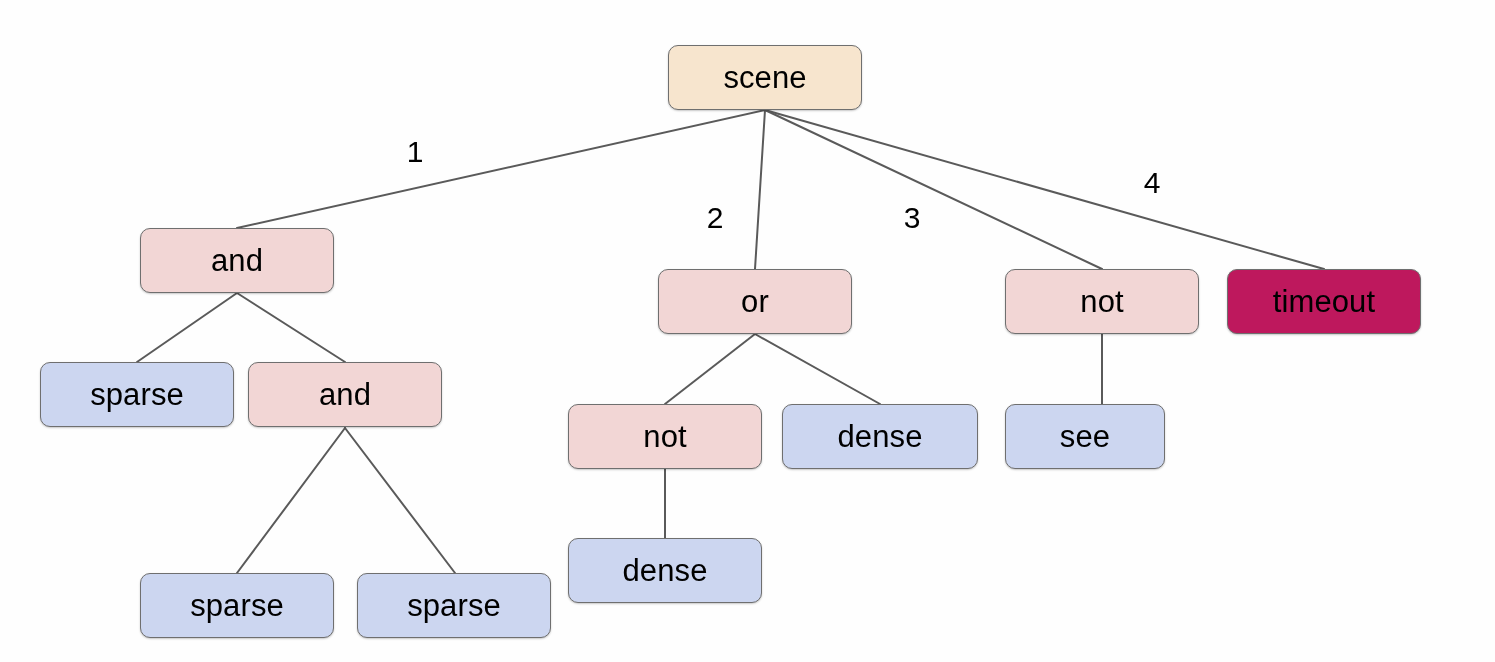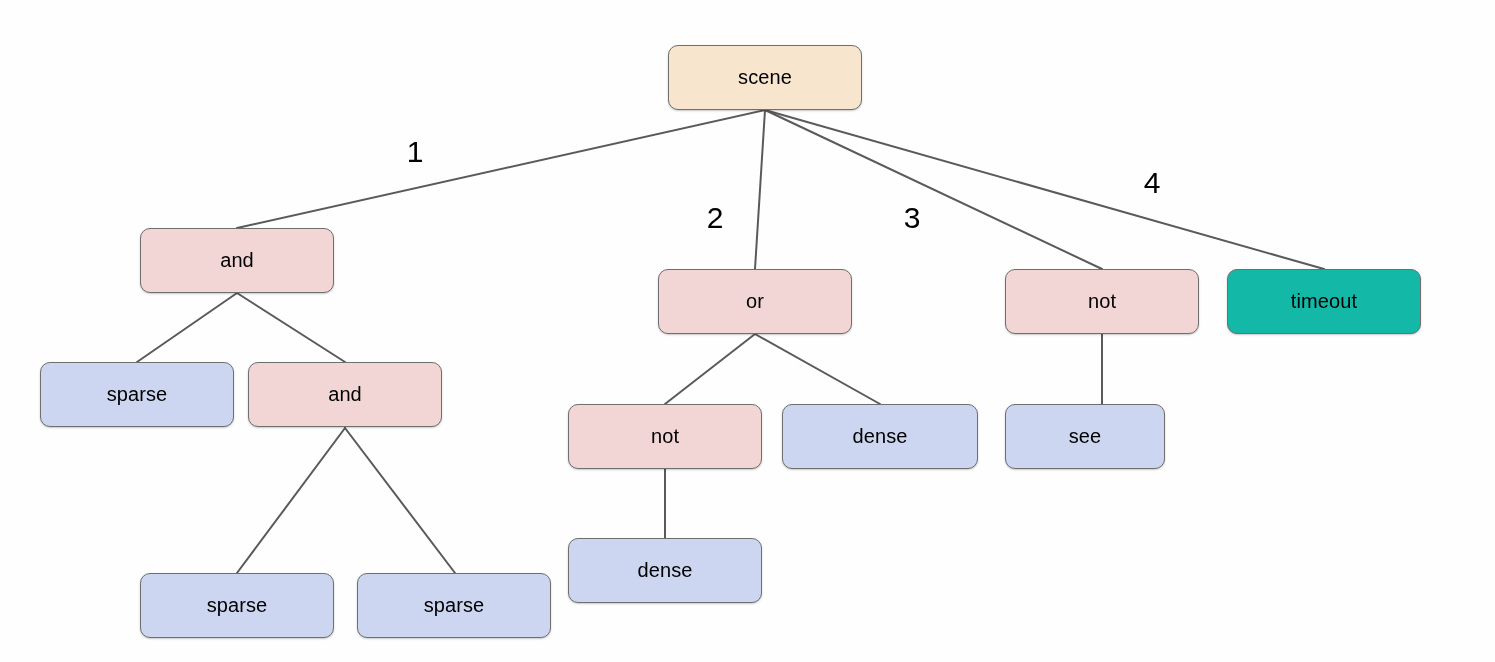--- a/index.html
+++ b/index.html
@@ -25,21 +25,21 @@
   }
   .node {
     position: absolute;
     box-sizing: border-box;
     border: 1.6px solid #6f6f6f;
     border-radius: 10px;
     display: flex;
     align-items: center;
     justify-content: center;
     color: #000000;
-    font-size: 20px;
+    font-size: 31px;
     line-height: 1;
     letter-spacing: 0.1px;
     box-shadow: 0 1px 2px rgba(0,0,0,0.22);
     z-index: 2;
     user-select: none;
   }
   .node-label {
     pointer-events: none;
     white-space: nowrap;
     margin-top: -1px;
@@ -78,21 +78,21 @@
       </div>
       <div class="node node-operator" style="left: 140px; top: 228px; width: 194px; height: 65px; background: rgb(242, 214, 213); border-color: rgb(111, 111, 111);">
         <span class="node-label">and</span>
       </div>
       <div class="node node-operator" style="left: 658px; top: 269px; width: 194px; height: 65px; background: rgb(242, 214, 213); border-color: rgb(111, 111, 111);">
         <span class="node-label">or</span>
       </div>
       <div class="node node-operator" style="left: 1005px; top: 269px; width: 194px; height: 65px; background: rgb(242, 214, 213); border-color: rgb(111, 111, 111);">
         <span class="node-label">not</span>
       </div>
-      <div class="node node-leaf" style="left: 1227px; top: 269px; width: 194px; height: 65px; background: #14b8a6; border-color: rgb(111, 111, 111);">
+      <div class="node node-leaf" style="left: 1227px; top: 269px; width: 194px; height: 65px; background: #be185d; border-color: rgb(111, 111, 111);">
         <span class="node-label">timeout</span>
       </div>
       <div class="node node-leaf" style="left: 40px; top: 362px; width: 194px; height: 65px; background: rgb(204, 214, 240); border-color: rgb(111, 111, 111);">
         <span class="node-label">sparse</span>
       </div>
       <div class="node node-operator" style="left: 248px; top: 362px; width: 194px; height: 65px; background: rgb(242, 214, 213); border-color: rgb(111, 111, 111);">
         <span class="node-label">and</span>
       </div>
       <div class="node node-operator" style="left: 568px; top: 404px; width: 194px; height: 65px; background: rgb(242, 214, 213); border-color: rgb(111, 111, 111);">
         <span class="node-label">not</span>

